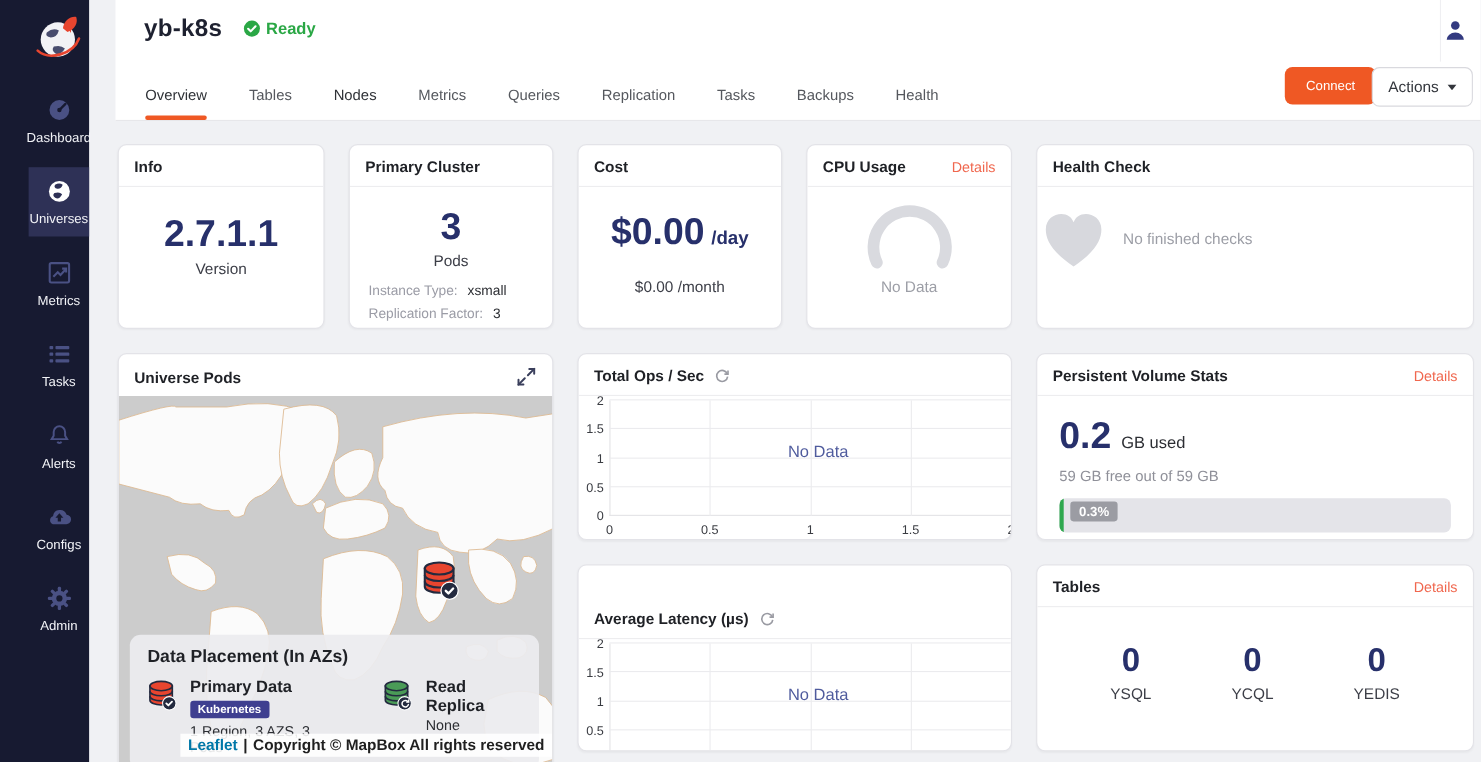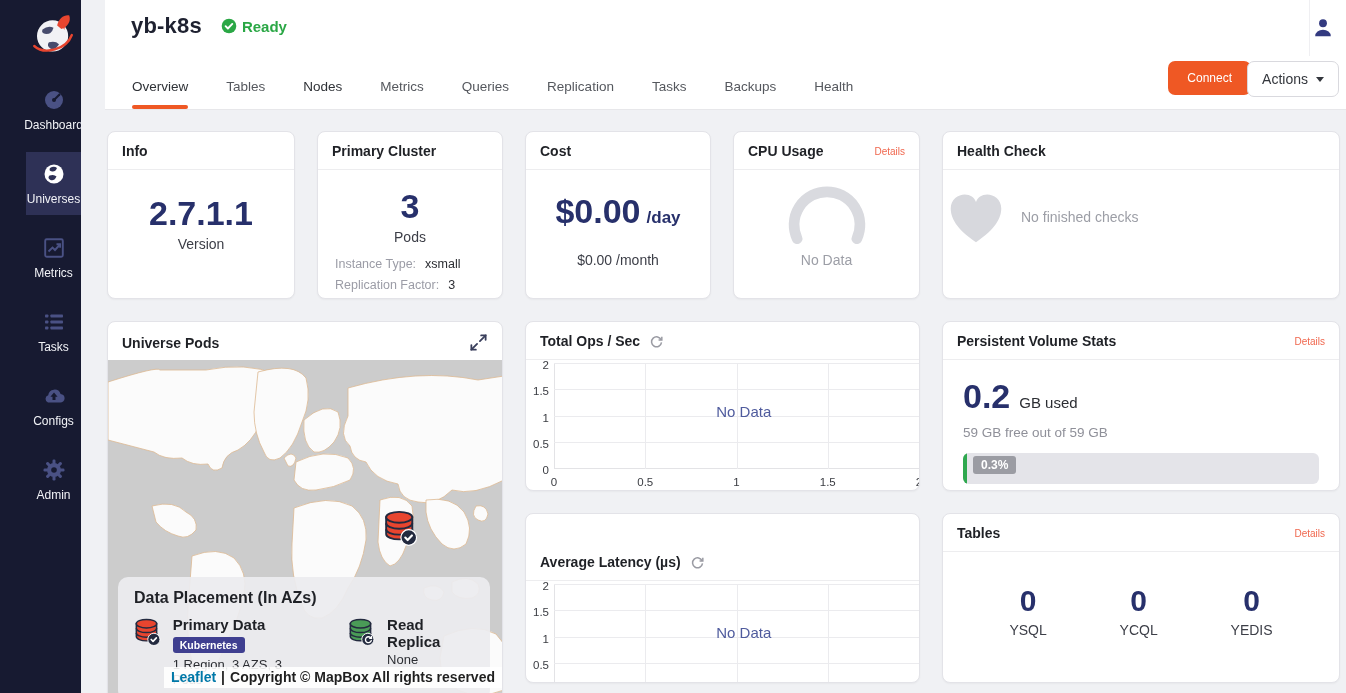--- a/index.html
+++ b/index.html
@@ -30,21 +30,21 @@
   .btn-actions { position:absolute; right:8px; top:61px; background:#fff; color:#33363C; border:1px solid #D9D9DE; border-radius:7px; font-size:14px; padding:9px 14px; cursor:pointer; font-family:inherit; display:flex; align-items:center; gap:8px; }
   .caret { width:0; height:0; border-left:4.5px solid transparent; border-right:4.5px solid transparent; border-top:5px solid #33363C; display:inline-block; }
   .user-divider { position:absolute; right:37px; top:0; width:1px; height:56px; background:#EFEFF2; }
   .user-icon { position:absolute; right:11px; top:15px; cursor:pointer; }
 
   
   .content { flex:1; padding:21px 7px 0 26px; display:grid; grid-template-columns:188px 186px 186px 187px 398px; grid-template-rows:168px 170px 170px; column-gap:22px; row-gap:22px; }
   .card { background:#fff; border:1px solid #E3E3E8; border-radius:8px; box-shadow:0 1px 2px rgba(0,0,0,.04); overflow:hidden; position:relative; }
   .card-head { padding:11px 14px 10px; border-bottom:1px solid #EDEDEF; display:flex; align-items:center; justify-content:space-between; }
   .card-title { font-size:14px; font-weight:bold; color:#1F2126; }
-  .details-link { font-size:10px; color:#F0674E; text-decoration:none; cursor:pointer; }
+  .details-link { font-size:13px; color:#F0674E; text-decoration:none; cursor:pointer; }
 
   .stat-body { text-align:center; padding-top:24px; }
   .stat-big { font-size:34px; font-weight:bold; color:#27306B; }
   .stat-label { font-size:14px; color:#3C3E47; margin-top:3px; }
   .kv-rows { margin-top:12px; padding:0 17px; text-align:left; }
   .kv-row { display:flex; gap:9px; font-size:12.5px; margin-bottom:7px; align-items:baseline; }
   .kv-key { color:#9B9CA6; }
   .kv-val { color:#2C2E33; }
   .cost-unit { font-size:17px; font-weight:bold; color:#27306B; margin-left:6px; }
   .cost-month { font-size:14px; color:#3C3E47; margin-top:21px; }
@@ -148,20 +148,29 @@
         <svg width="24" height="24" viewBox="0 0 24 24" fill="currentColor">
             <rect x="3" y="4.5" width="3.4" height="3" rx="0.8"></rect>
             <rect x="8.4" y="4.5" width="12.6" height="3" rx="0.8"></rect>
             <rect x="3" y="10.5" width="3.4" height="3" rx="0.8"></rect>
             <rect x="8.4" y="10.5" width="12.6" height="3" rx="0.8"></rect>
             <rect x="3" y="16.5" width="3.4" height="3" rx="0.8"></rect>
             <rect x="8.4" y="16.5" width="12.6" height="3" rx="0.8"></rect>
           </svg>
       </span>
       <span class="nav-label">Tasks</span>
+    </div>
+    <div class="nav-item">
+      <span class="nav-ic">
+        <svg width="24" height="24" viewBox="0 0 24 24" fill="none" stroke="currentColor" stroke-width="1.8">
+            <path d="M12 3.5 a5.2 5.2 0 0 0 -5.2 5.2 v3.5 L5 15.2 h14 l-1.8 -3 V8.7 A5.2 5.2 0 0 0 12 3.5 z"></path>
+            <path d="M10.2 17.5 a1.9 1.9 0 0 0 3.6 0"></path>
+          </svg>
+      </span>
+      <span class="nav-label">Alerts</span>
     </div>
     <div class="nav-item">
       <span class="nav-ic">
         <svg width="26" height="24" viewBox="0 0 26 24" fill="currentColor">
             <path d="M7 18.5 h12 a4.3 4.3 0 0 0 .6-8.6 a6.4 6.4 0 0 0 -12.4 1.4 a3.8 3.8 0 0 0 -.2 7.2 z"></path>
             <path d="M13 8.5 l3.6 4.2 h-2.1 v3.3 h-3 v-3.3 h-2.1 z" fill="#171A31"></path>
           </svg>
       </span>
       <span class="nav-label">Configs</span>
     </div>

